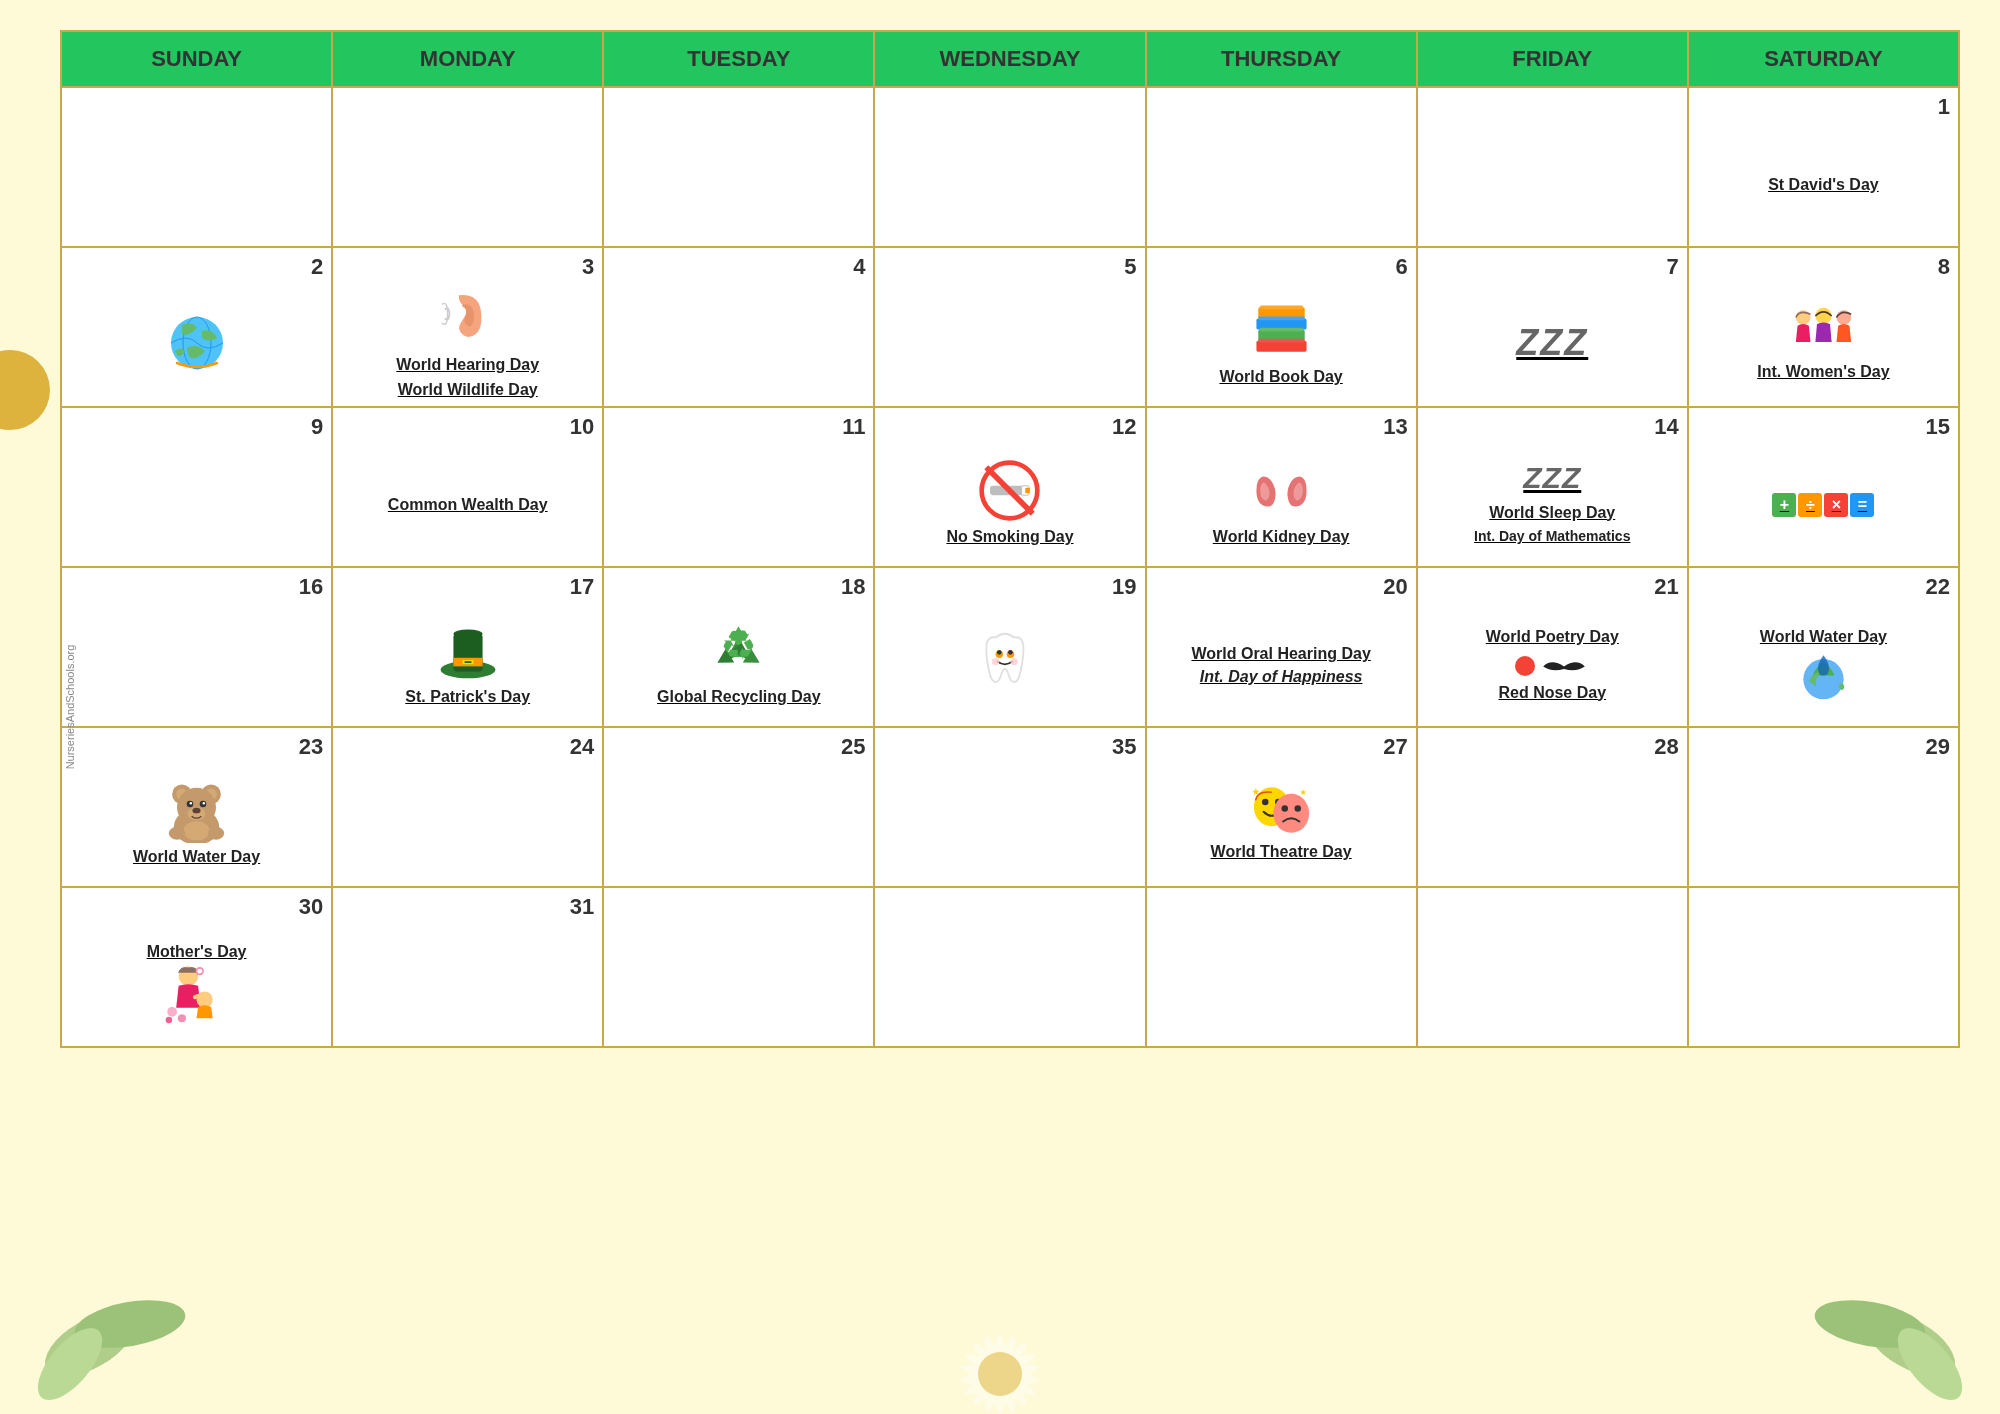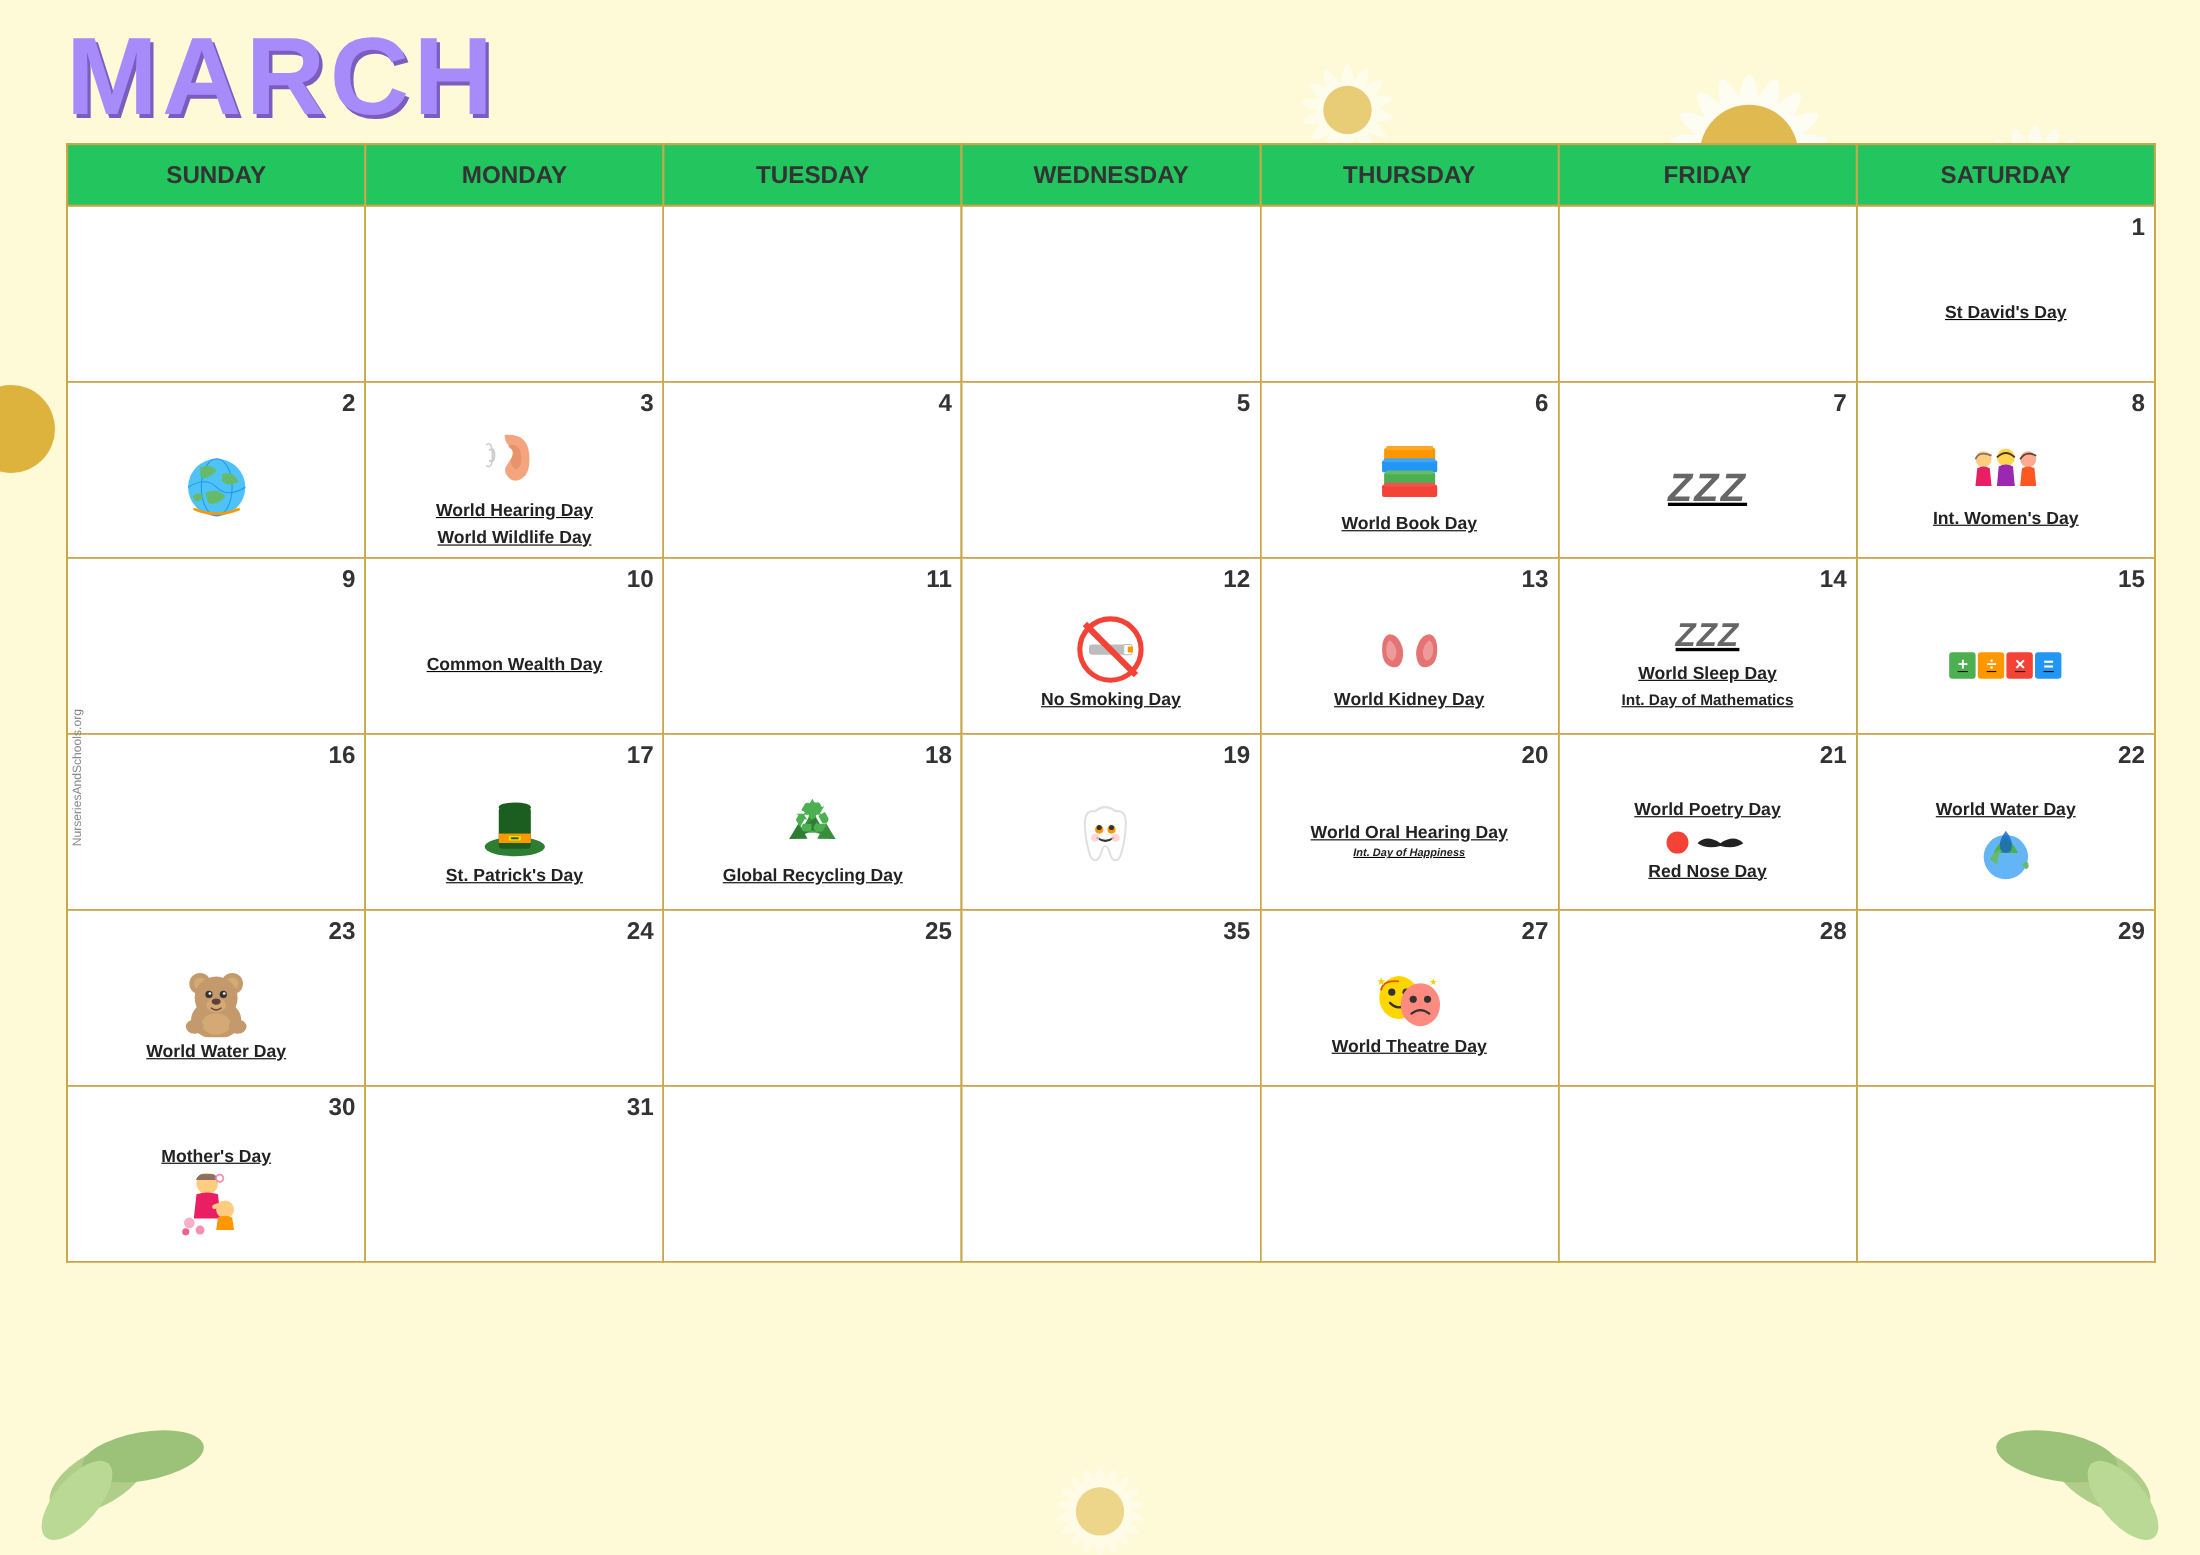--- a/index.html
+++ b/index.html
@@ -114,21 +114,21 @@
     .event-name {
       font-size: 16px;
       font-weight: bold;
       color: #222;
       text-align: center;
       line-height: 1.3;
       margin-top: 4px;
     }
 
     .event-name-small {
-      font-size: 10px;
+      font-size: 16px;
       font-weight: bold;
       color: #222;
       text-align: center;
       line-height: 1.2;
       margin-top: 2px;
       font-style: italic;
     }
 
     
     .math-icons {
@@ -231,21 +231,20 @@
   </svg>
 </div>
 
 <div class="sidebar-watermark">
   <span>NurseriesAndSchools.org</span>
 </div>
 
 <div class="page-content">
 
   <div class="header">
-    <div class="month-title">MARCH</div>
   </div>
 
   <table class="calendar">
     <thead>
       <tr>
         <th>SUNDAY</th>
         <th>MONDAY</th>
         <th>TUESDAY</th>
         <th>WEDNESDAY</th>
         <th>THURSDAY</th>

